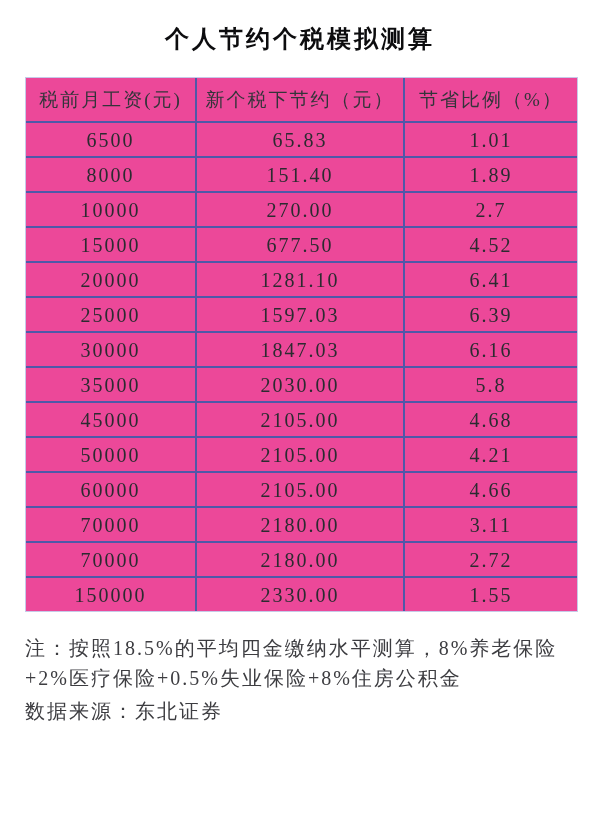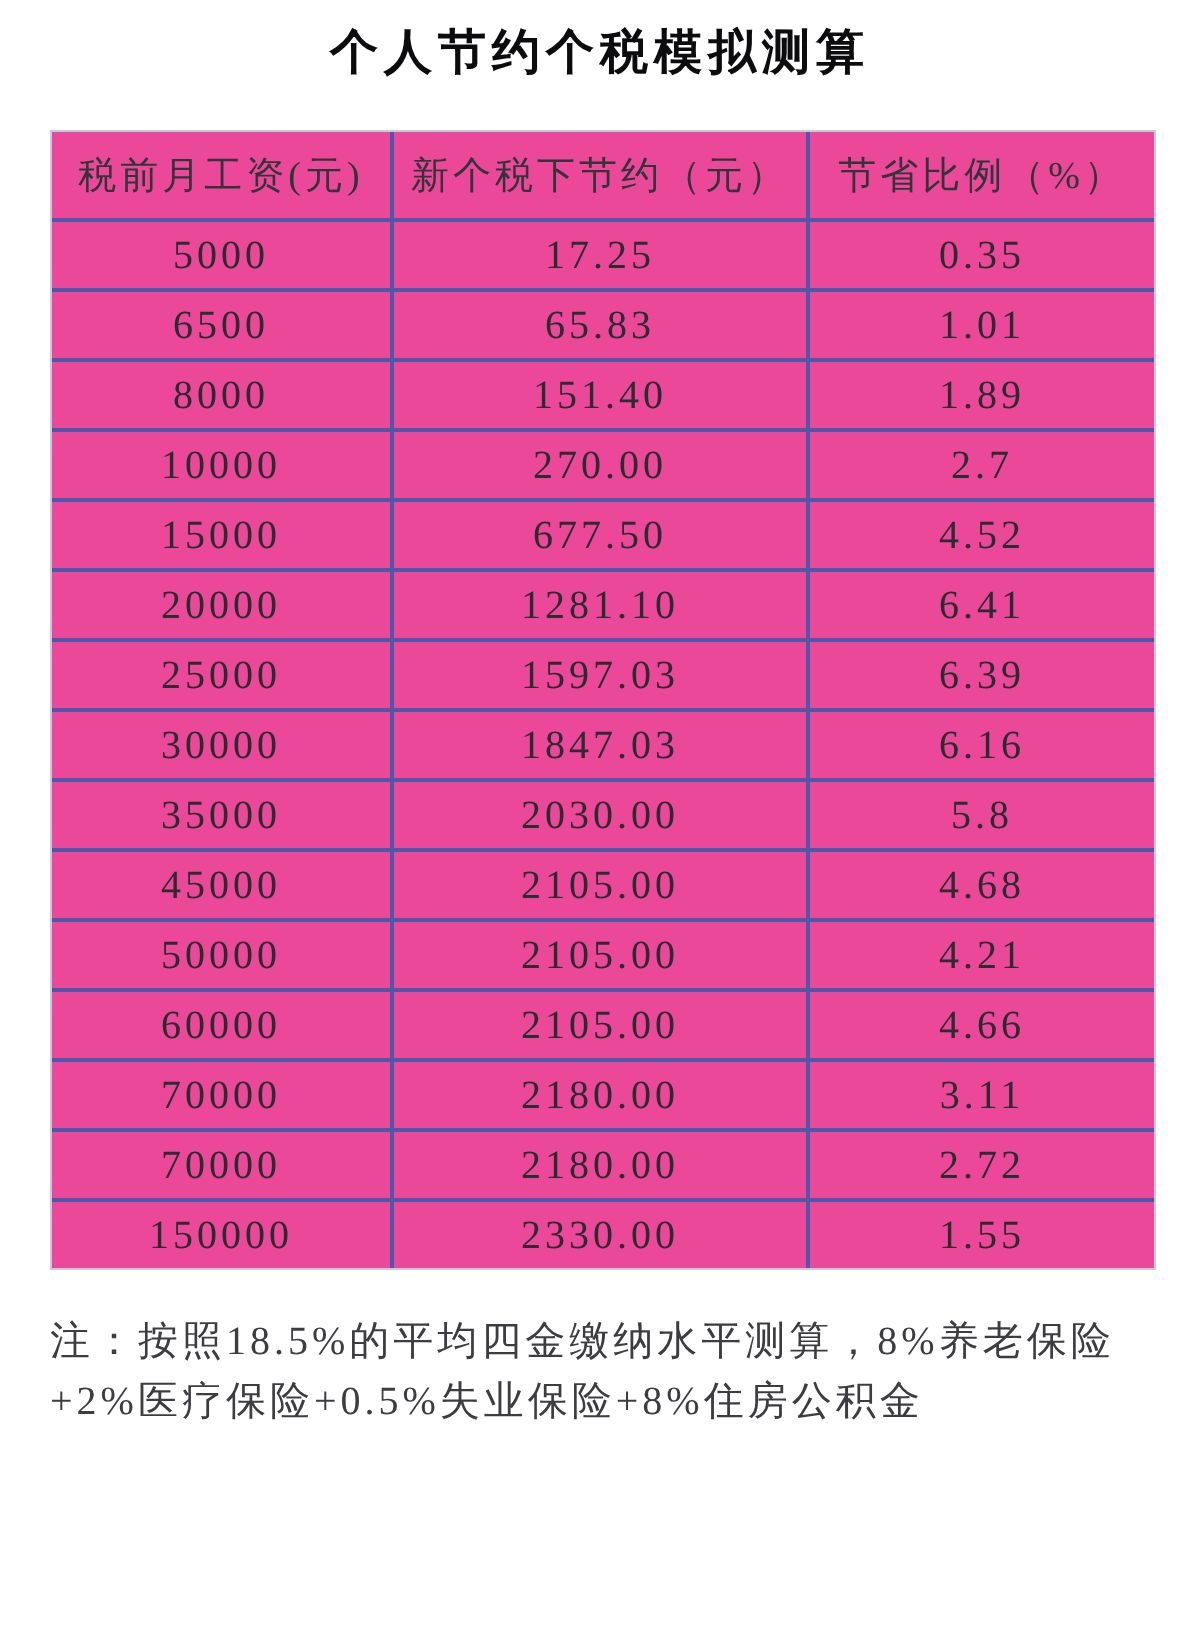--- a/index.html
+++ b/index.html
@@ -10,21 +10,21 @@
     height: 826px;
     font-family: "Liberation Serif", "DejaVu Serif", serif;
   }
   .page {
     width: 600px;
     height: 826px;
     overflow: hidden;
     background: #ffffff;
   }
   .title {
-    padding-top: 12px;
+    padding-top: 24px;
     text-align: center;
     font-size: 24px;
     line-height: 30px;
     font-weight: 700;
     letter-spacing: 3px;
     color: #0c0c0e;
   }
   .table-wrap {
     width: 551px;
     margin: 23px 0 0 25px;
@@ -95,25 +95,20 @@
       </colgroup>
       <thead>
         <tr>
           <th>税前月工资(元)</th>
           <th>新个税下节约（元）</th>
           <th>节省比例（%）</th>
         </tr>
       </thead>
       <tbody>
         <tr>
-          <td>5000</td>
-          <td>17.25</td>
-          <td>0.35</td>
-        </tr>
-        <tr>
           <td>6500</td>
           <td>65.83</td>
           <td>1.01</td>
         </tr>
         <tr>
           <td>8000</td>
           <td>151.40</td>
           <td>1.89</td>
         </tr>
         <tr>
@@ -174,14 +169,15 @@
         <tr>
           <td>150000</td>
           <td>2330.00</td>
           <td>1.55</td>
         </tr>
       </tbody>
     </table>
   </div>
 
   <div class="notes">注：按照18.5%的平均四金缴纳水平测算，8%养老保险+2%医疗保险+0.5%失业保险+8%住房公积金</div>
+  <div class="source">数据来源：东北证券</div>
 
 </div>
 
 </body></html>

